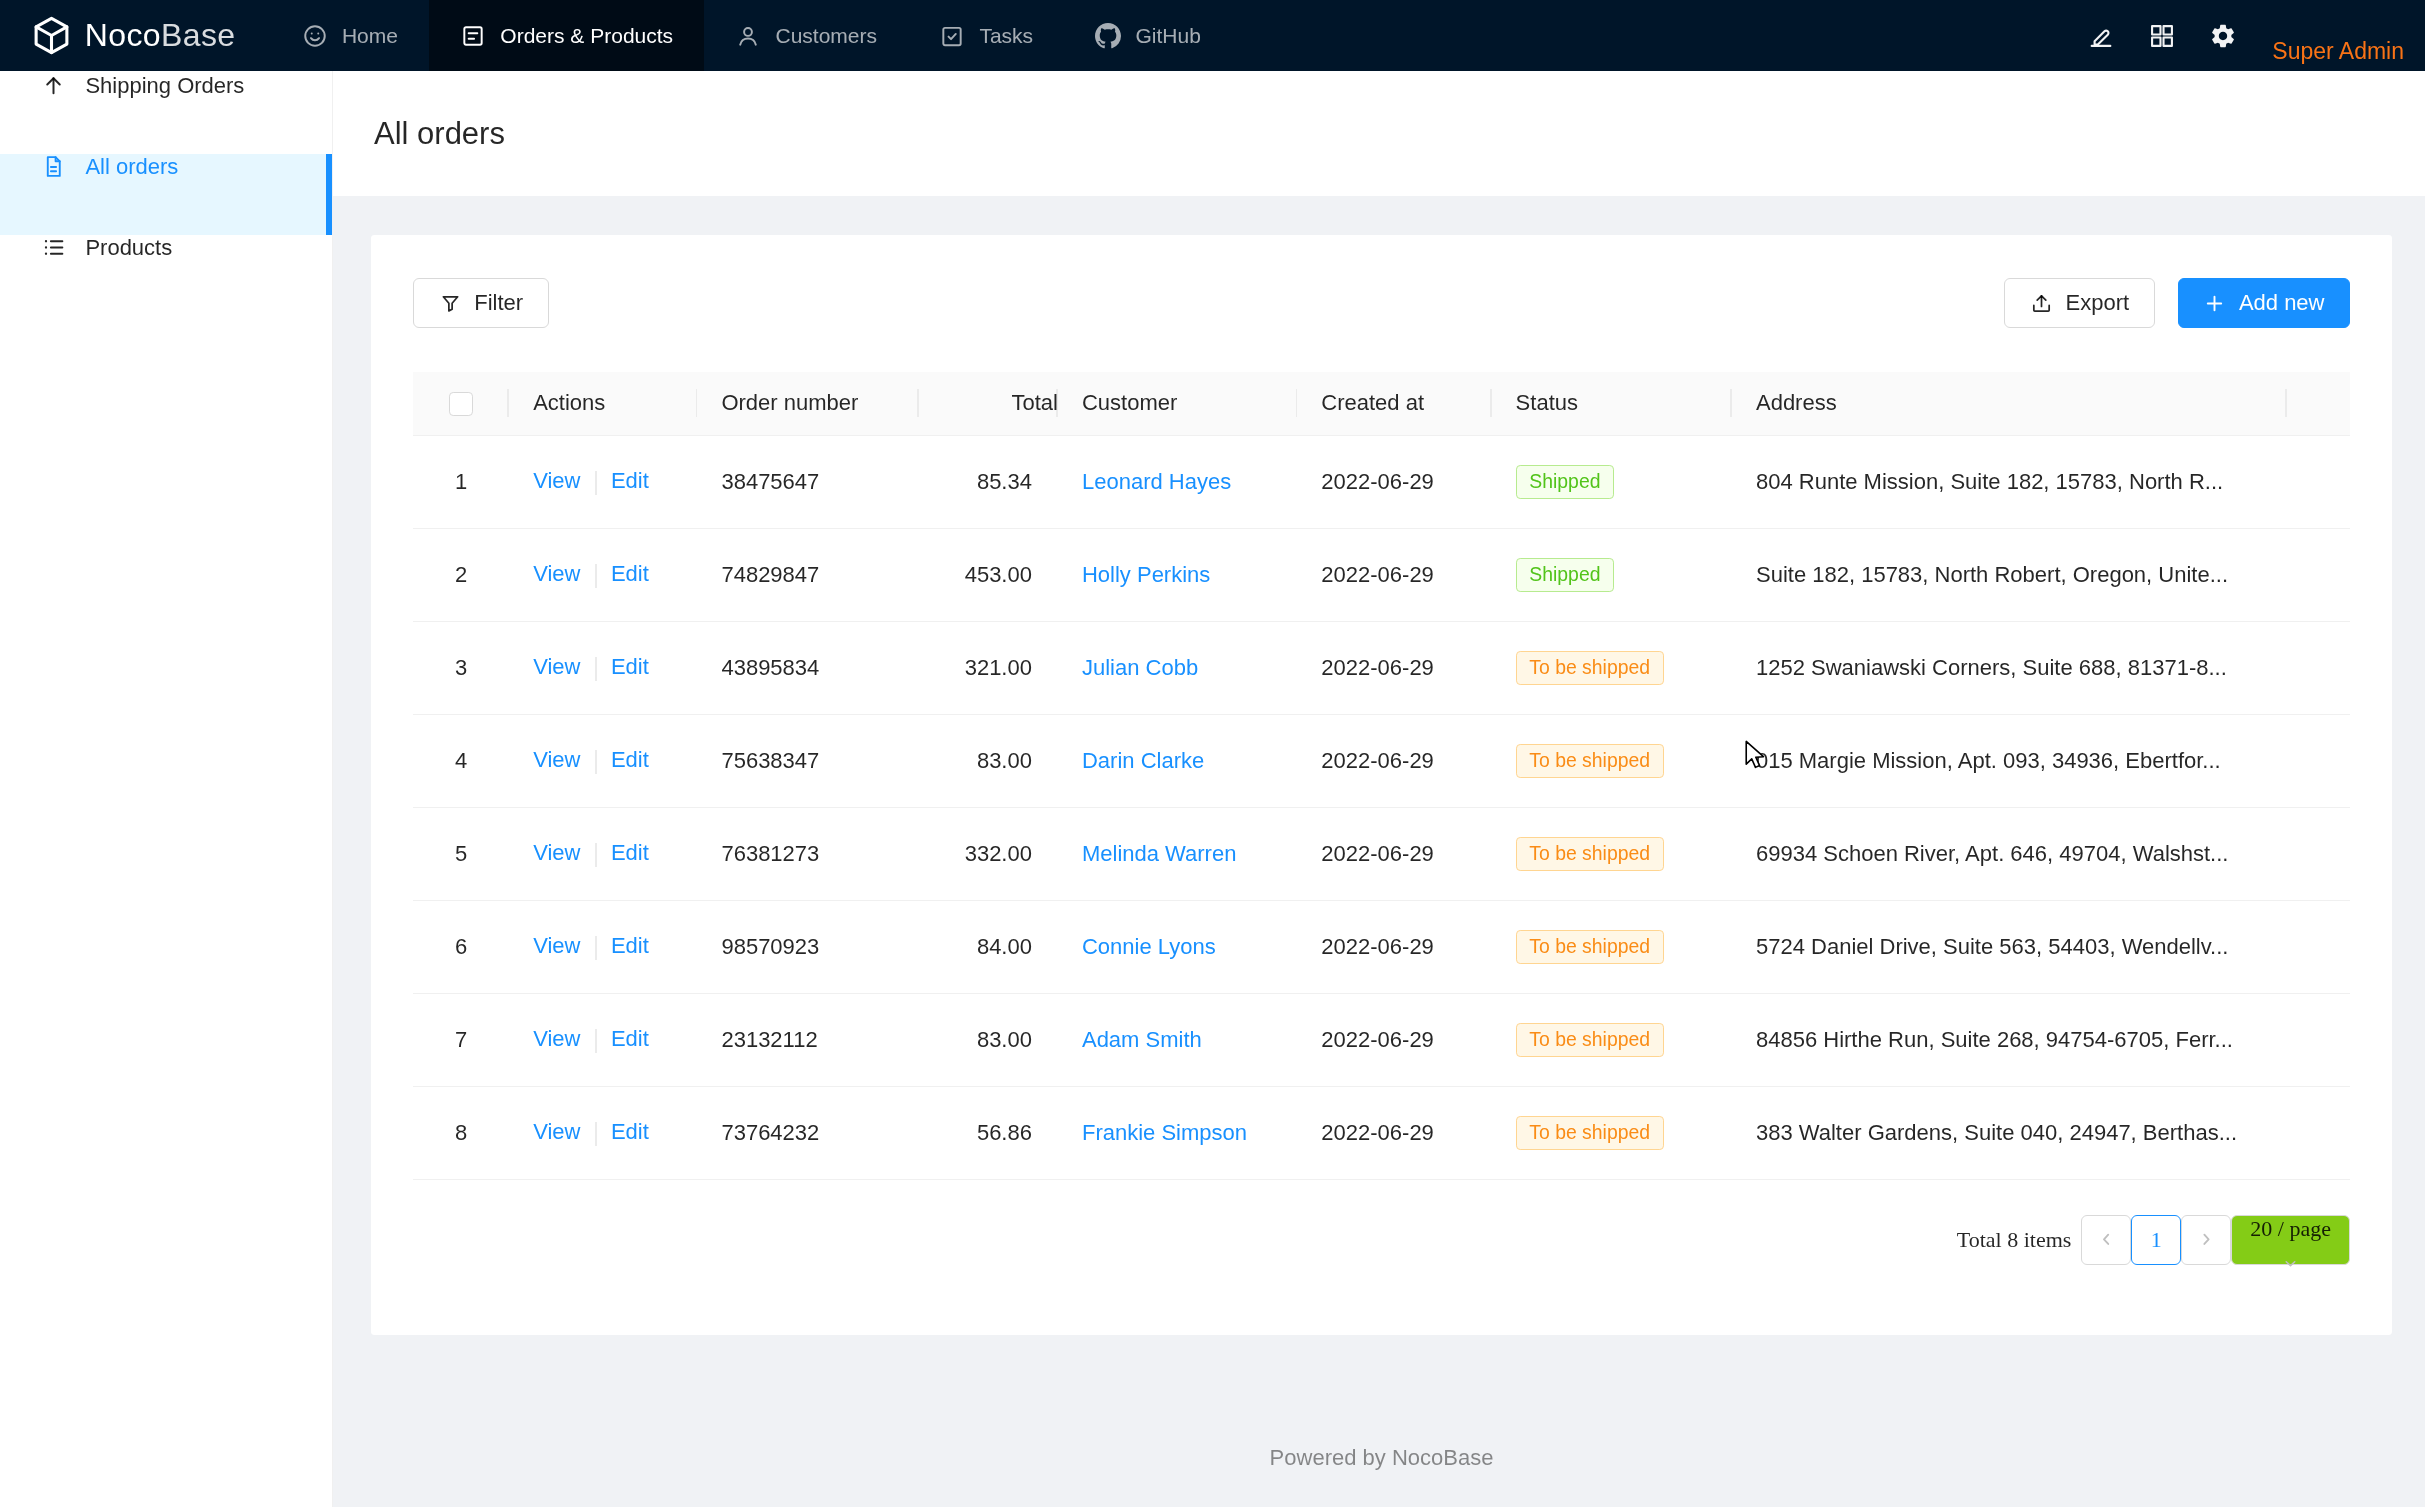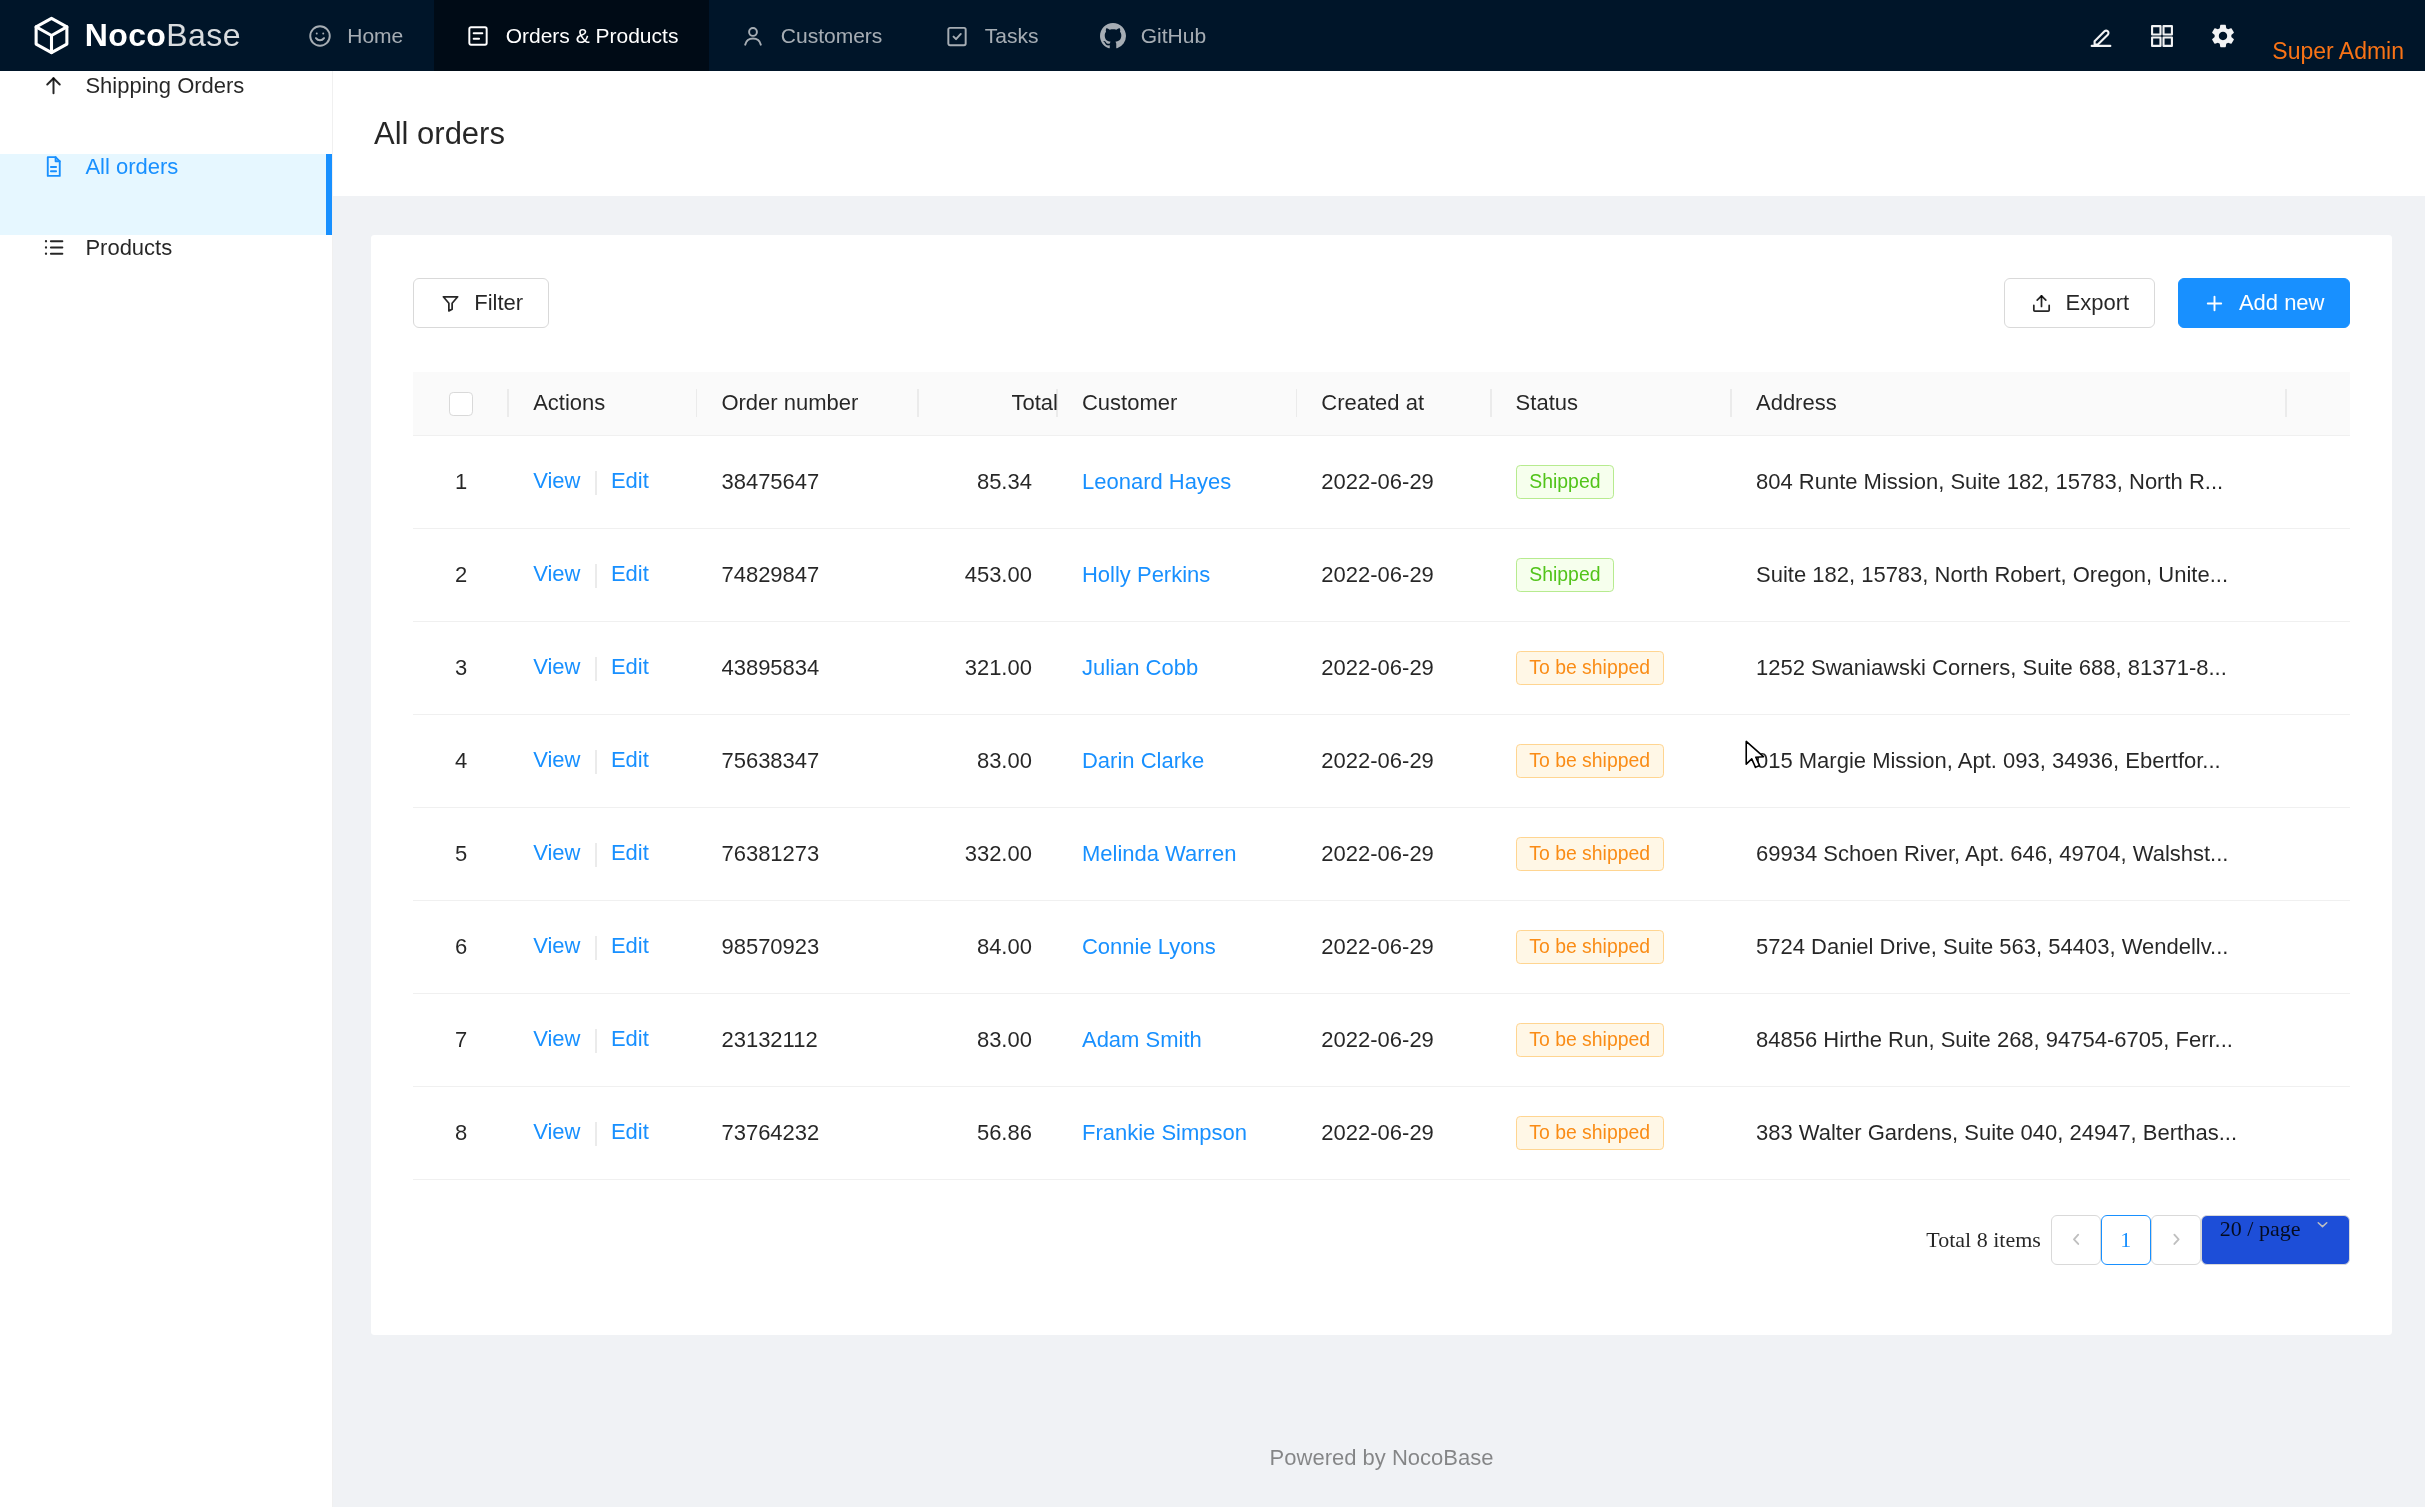--- a/index.html
+++ b/index.html
@@ -6,21 +6,21 @@
   html,body { width: 2426px; height: 1508px; overflow: hidden; }
   body { font-family: "Liberation Sans", sans-serif; background: #f0f2f5; }
   .screen { position: relative; width: 2426px; height: 1508px; overflow: hidden; display: flex; flex-direction: column; }
 
   
   .topbar { height: 71px; background: #001529; display: flex; align-items: stretch; flex: 0 0 71px; }
   .logo { display: flex; align-items: center; gap: 12.7px; padding: 0 35px 0 31px; }
   .logo-mark { width: 41px; height: 41px; color: #fff; }
   .logo-mark svg { width: 100%; height: 100%; }
   .logo-text { font-size: 32px; color: #fff; letter-spacing: 0.4px; }
-  .logo-noco { font-weight: 700; }
+  .logo-noco { font-weight: 400; }
   .logo-base { font-weight: 300; color: rgba(255,255,255,.85); }
   .main-nav { display: flex; align-items: stretch; }
   .nav-item { display: flex; align-items: center; gap: 14.4px; padding: 0 31px; font-size: 21px; color: rgba(255,255,255,.65); cursor: pointer; }
   .nav-item.active { background: rgba(0,0,0,.45); color: #fff; text-align: center; }
   .nav-icon { width: 26px; height: 26px; display: inline-flex; }
   .nav-icon svg { width: 100%; height: 100%; }
   .topbar-right { margin-left: auto; display: flex; align-items: center; padding-right: 22px; }
   .header-icon-btn { width: 61px; height: 71px; display: flex; align-items: center; justify-content: center; color: rgba(255,255,255,.95); cursor: pointer; }
   .header-icon-btn svg { width: 28px; height: 28px; }
   .user-name { font-size: 23px; color: #f97316; margin-left: 18.6px; margin-top: 32px; }
@@ -64,21 +64,21 @@
   .tag { display: inline-block; height: 34px; line-height: 31px; padding: 0 12.7px; font-size: 19.4px; border-radius: 4.2px; border: 1.7px solid; }
   .tag-success { color: #52c41a; background: #f6ffed; border-color: #b7eb8f; }
   .tag-warning { color: #fa8c16; background: #fff7e6; border-color: #ffd591; }
 
   
   .pagination { margin-top: 35px; display: flex; align-items: center; justify-content: flex-end; gap: 0; font-size: 22px; color: rgba(0,0,0,.85); font-family: Liberation Serif, serif; }
   .total-text { margin-right: 10px; }
   .page-btn { width: 50px; height: 50px; border: 1.7px solid #d9d9d9; border-radius: 6px; background: #fff; display: inline-flex; align-items: center; justify-content: center; color: rgba(0,0,0,.25); font-size: 22px; font-family: inherit; cursor: pointer; }
   .page-btn svg { width: 18.6px; height: 18.6px; }
   .page-btn.current { border-color: #1890ff; color: #1890ff; }
-  .page-size { height: 50px; border: 1.7px solid #d9d9d9; border-radius: 6px; background: #1d4ed8; display: inline-flex; align-items: flex-start; gap: 13.5px; padding: 0 18px; cursor: pointer; }
+  .page-size { height: 50px; border: 1.7px solid #d9d9d9; border-radius: 6px; background: #84cc16; display: inline-flex; align-items: center; gap: 13.5px; padding: 0 18px; cursor: pointer; flex-direction: column; }
   .page-size .chev { width: 17px; height: 17px; display: inline-flex; color: #bfbfbf; }
   .page-size .chev svg { width: 100%; height: 100%; }
 
   .powered { margin-top: 110px; text-align: center; font-size: 22px; color: rgba(0,0,0,.45); }
 
   .cursor { position: absolute; left: 1745px; top: 740px; z-index: 99; pointer-events: none; }
 </style>
 </head>
 <body>
 

